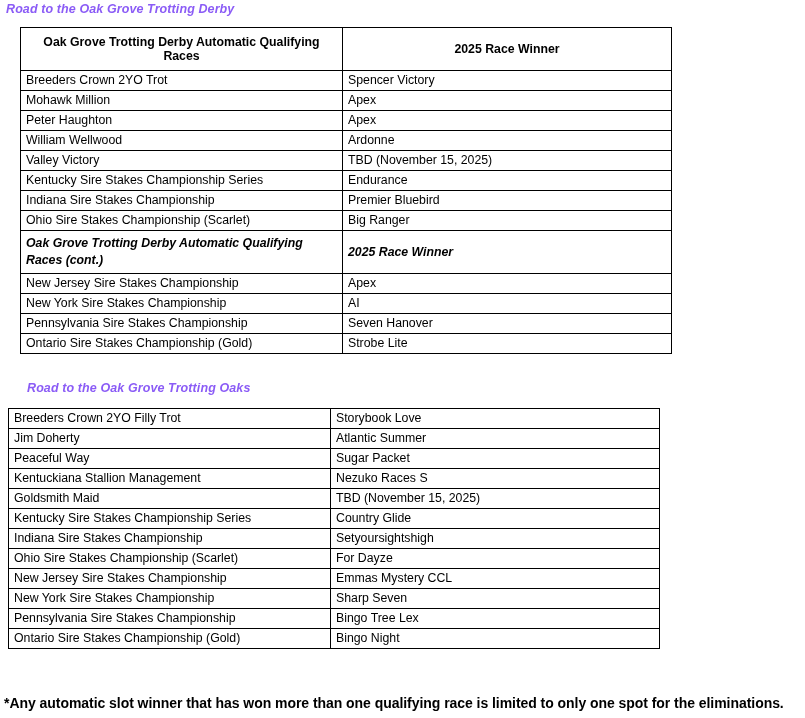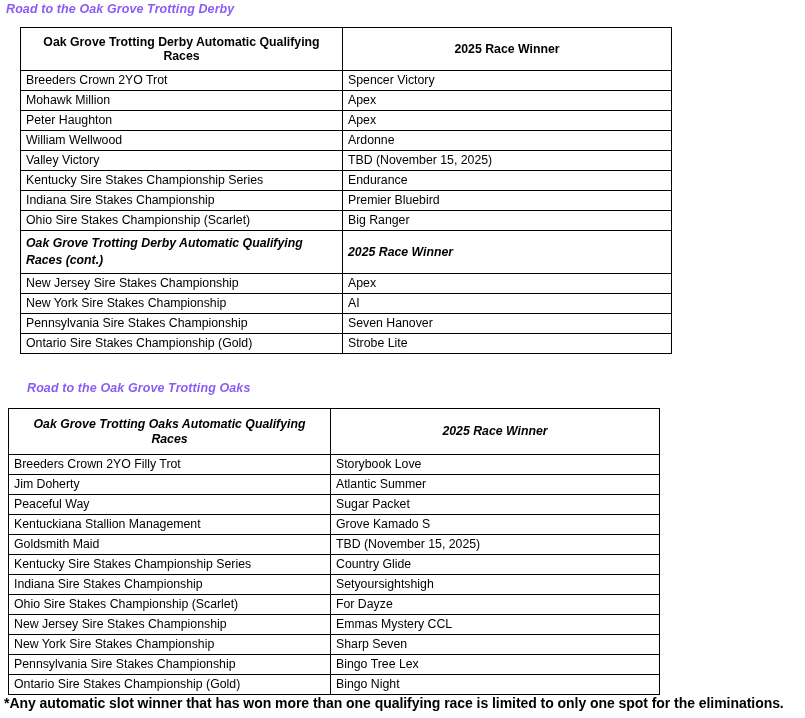--- a/index.html
+++ b/index.html
@@ -188,40 +188,36 @@
   </table>
 
   <div class="section-heading" id="heading-oaks">Road to the Oak Grove Trotting Oaks</div>
 
   <table class="qual-table" id="table-oaks">
     <colgroup>
       <col class="col-race">
       <col class="col-winner">
     </colgroup>
     <tbody>
-      <tr class="header-row">
-        <td class="race-head">Oak Grove Trotting Oaks Automatic Qualifying Races</td>
-        <td class="winner-head">2025 Race Winner</td>
-      </tr>
 
     <tr class="data-row">
           <td class="race-cell">Breeders Crown 2YO Filly Trot</td>
           <td class="winner-cell">Storybook Love</td>
         </tr>
         <tr class="data-row">
           <td class="race-cell">Jim Doherty</td>
           <td class="winner-cell">Atlantic Summer</td>
         </tr>
         <tr class="data-row">
           <td class="race-cell">Peaceful Way</td>
           <td class="winner-cell">Sugar Packet</td>
         </tr>
         <tr class="data-row">
           <td class="race-cell">Kentuckiana Stallion Management</td>
-          <td class="winner-cell">Grove Kamado S</td>
+          <td class="winner-cell">Nezuko Races S</td>
         </tr>
         <tr class="data-row">
           <td class="race-cell">Goldsmith Maid</td>
           <td class="winner-cell tbd">TBD (November 15, 2025)</td>
         </tr>
         <tr class="data-row">
           <td class="race-cell">Kentucky Sire Stakes Championship Series</td>
           <td class="winner-cell">Country Glide</td>
         </tr>
         <tr class="data-row">

